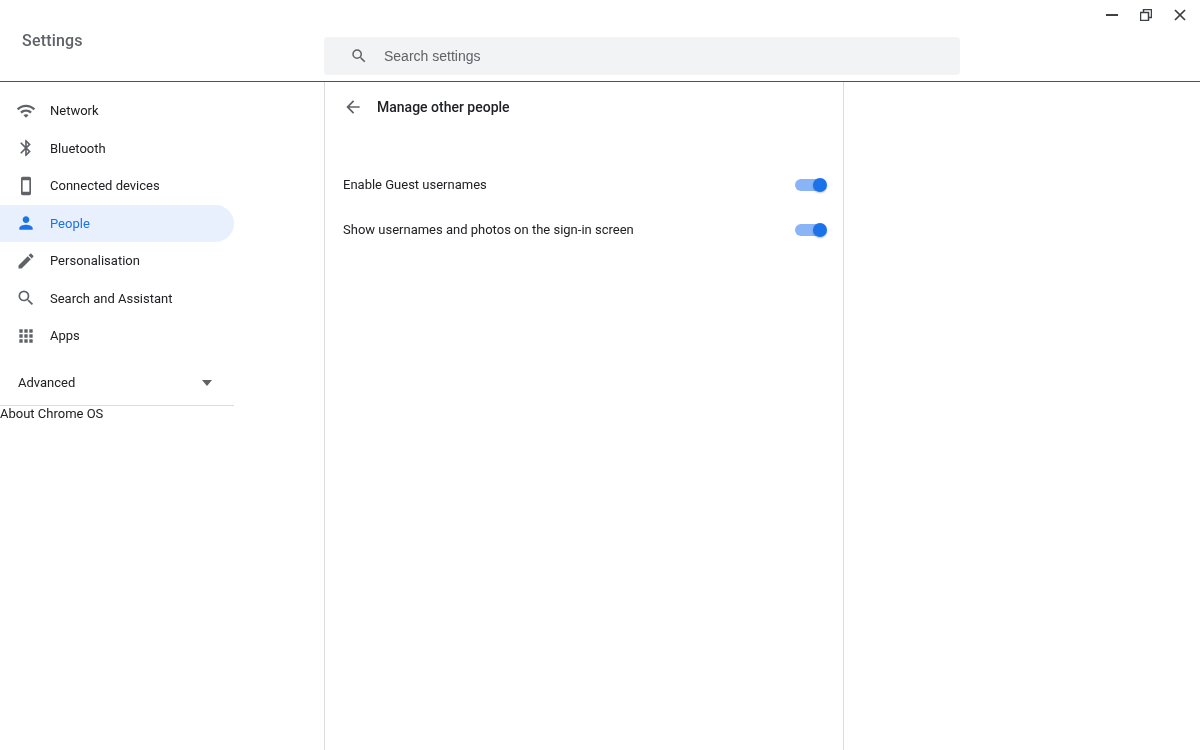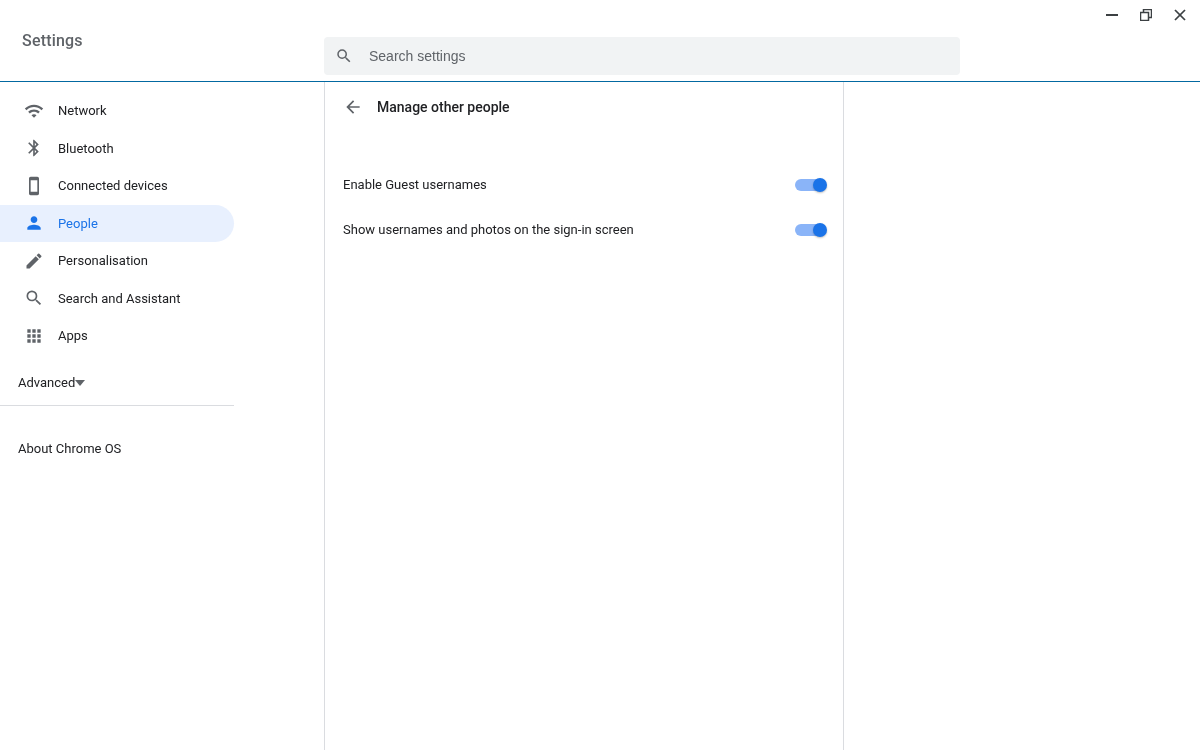--- a/index.html
+++ b/index.html
@@ -42,21 +42,21 @@
   }
   .search-wrap {
     margin-left: auto;
     margin-right: auto;
     width: 636px;
     height: 38px;
     background: #f1f3f4;
     border-radius: 4px;
     display: flex;
     align-items: center;
-    padding: 0 11px;
+    padding: 0 26px;
     position: absolute;
     left: 324px;
     top: 37px;
   }
   .search-wrap input {
     border: none; outline: none; background: transparent;
     font-size: 14px;
     width: 100%;
     margin-left: 14px;
     color: #202124;
@@ -71,21 +71,21 @@
 
   
   .sidebar {
     width: 234px;
     padding-top: 10px;
   }
   .nav-item {
     height: 37.5px;
     display: flex;
     align-items: center;
-    padding-left: 24px;
+    padding-left: 16px;
     border-radius: 0 19px 19px 0;
     cursor: pointer;
     color: #202124;
   }
   .nav-item .icon {
     width: 20px; height: 20px;
     display: flex; align-items: center; justify-content: center;
     color: #5f6368;
     margin-right: 14px;
   }
@@ -93,37 +93,36 @@
     background: #e8f0fe;
     color: #1a73e8;
   }
   .nav-item.active .icon { color: #1a73e8; }
   .nav-item .label { font-size: 13px; }
 
   .advanced-row {
     height: 44px;
     display: flex;
     align-items: center;
-    justify-content: flex-start;
+    justify-content: space-between;
     padding: 0 22px 0 18px;
     cursor: pointer;
     color: #202124;
     font-size: 13px;
   }
   .advanced-row .chev { color: #5f6368; }
   .sidebar hr {
     border: none;
     border-top: 1px solid #dadce0;
     margin: 0;
   }
   .about-row {
     height: 50px;
     display: flex;
-    align-items: flex-end;
-    padding-left: 18px;
+    align-items: flex-start;
     font-size: 13px;
     cursor: pointer;
   }
 
   
   .main-col {
     width: 520px;
     margin-left: calc(324px - 234px); 
     border-left: 1px solid #dadce0;
     border-right: 1px solid #dadce0;

